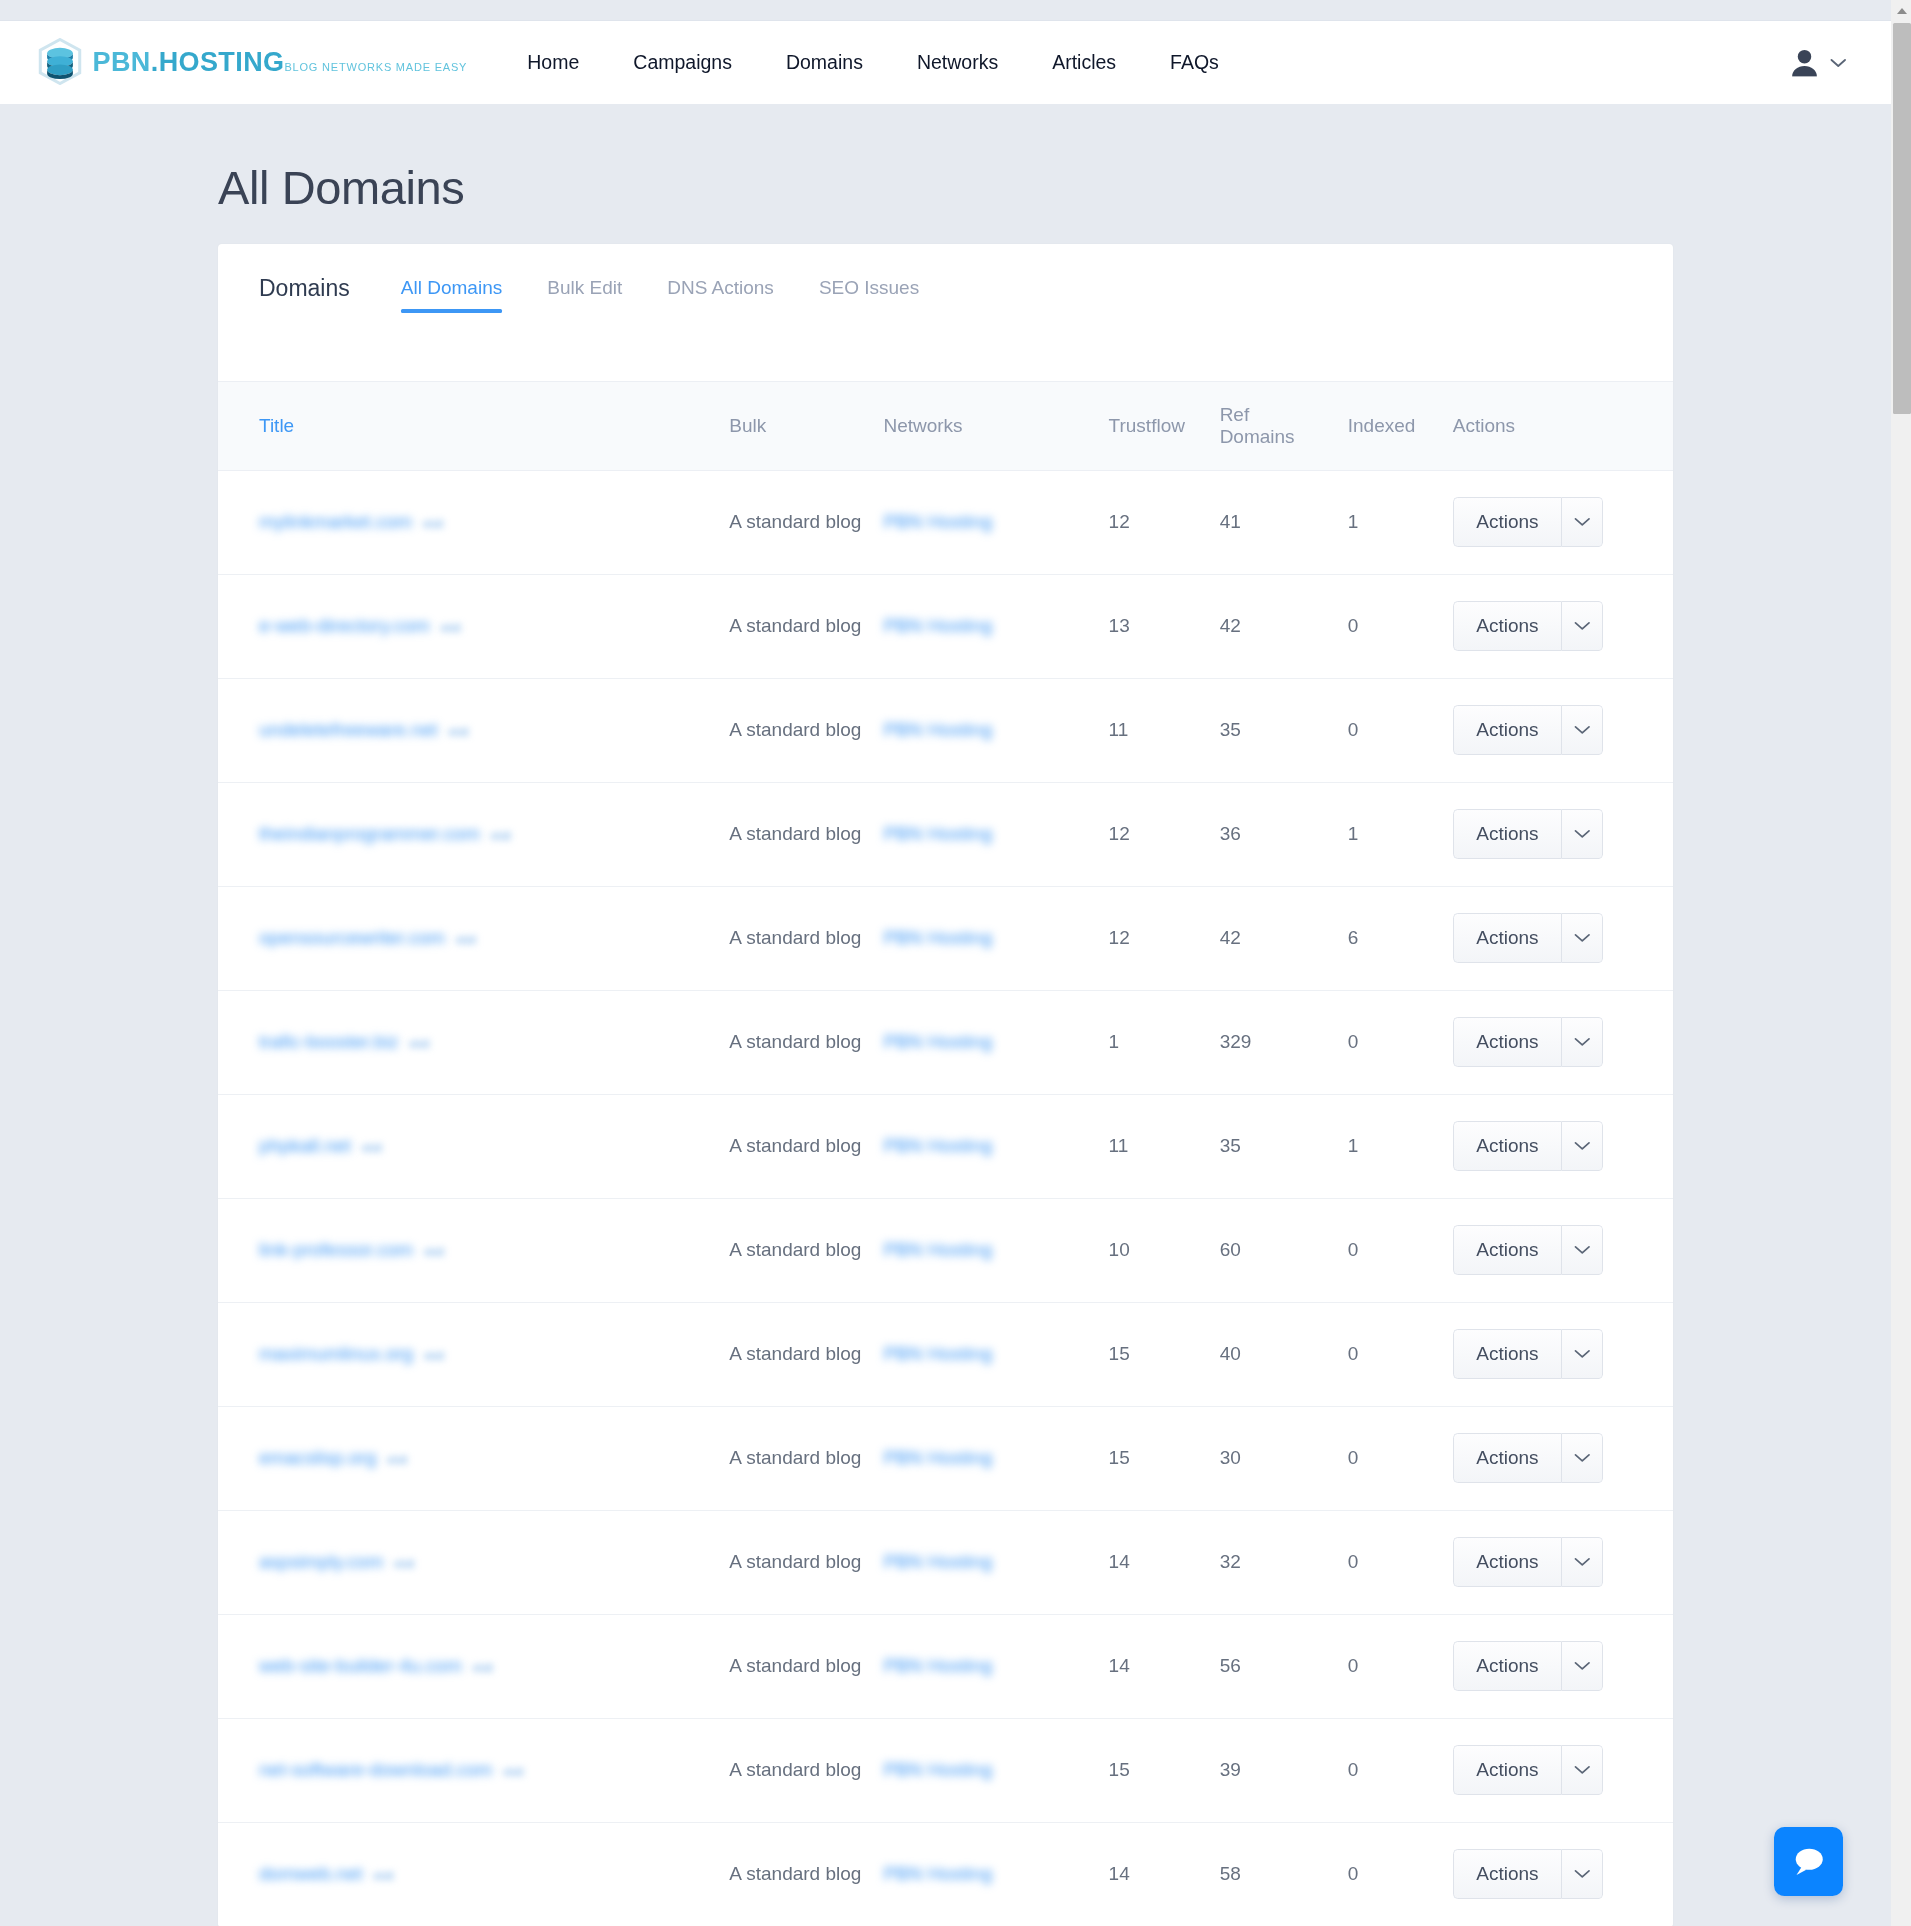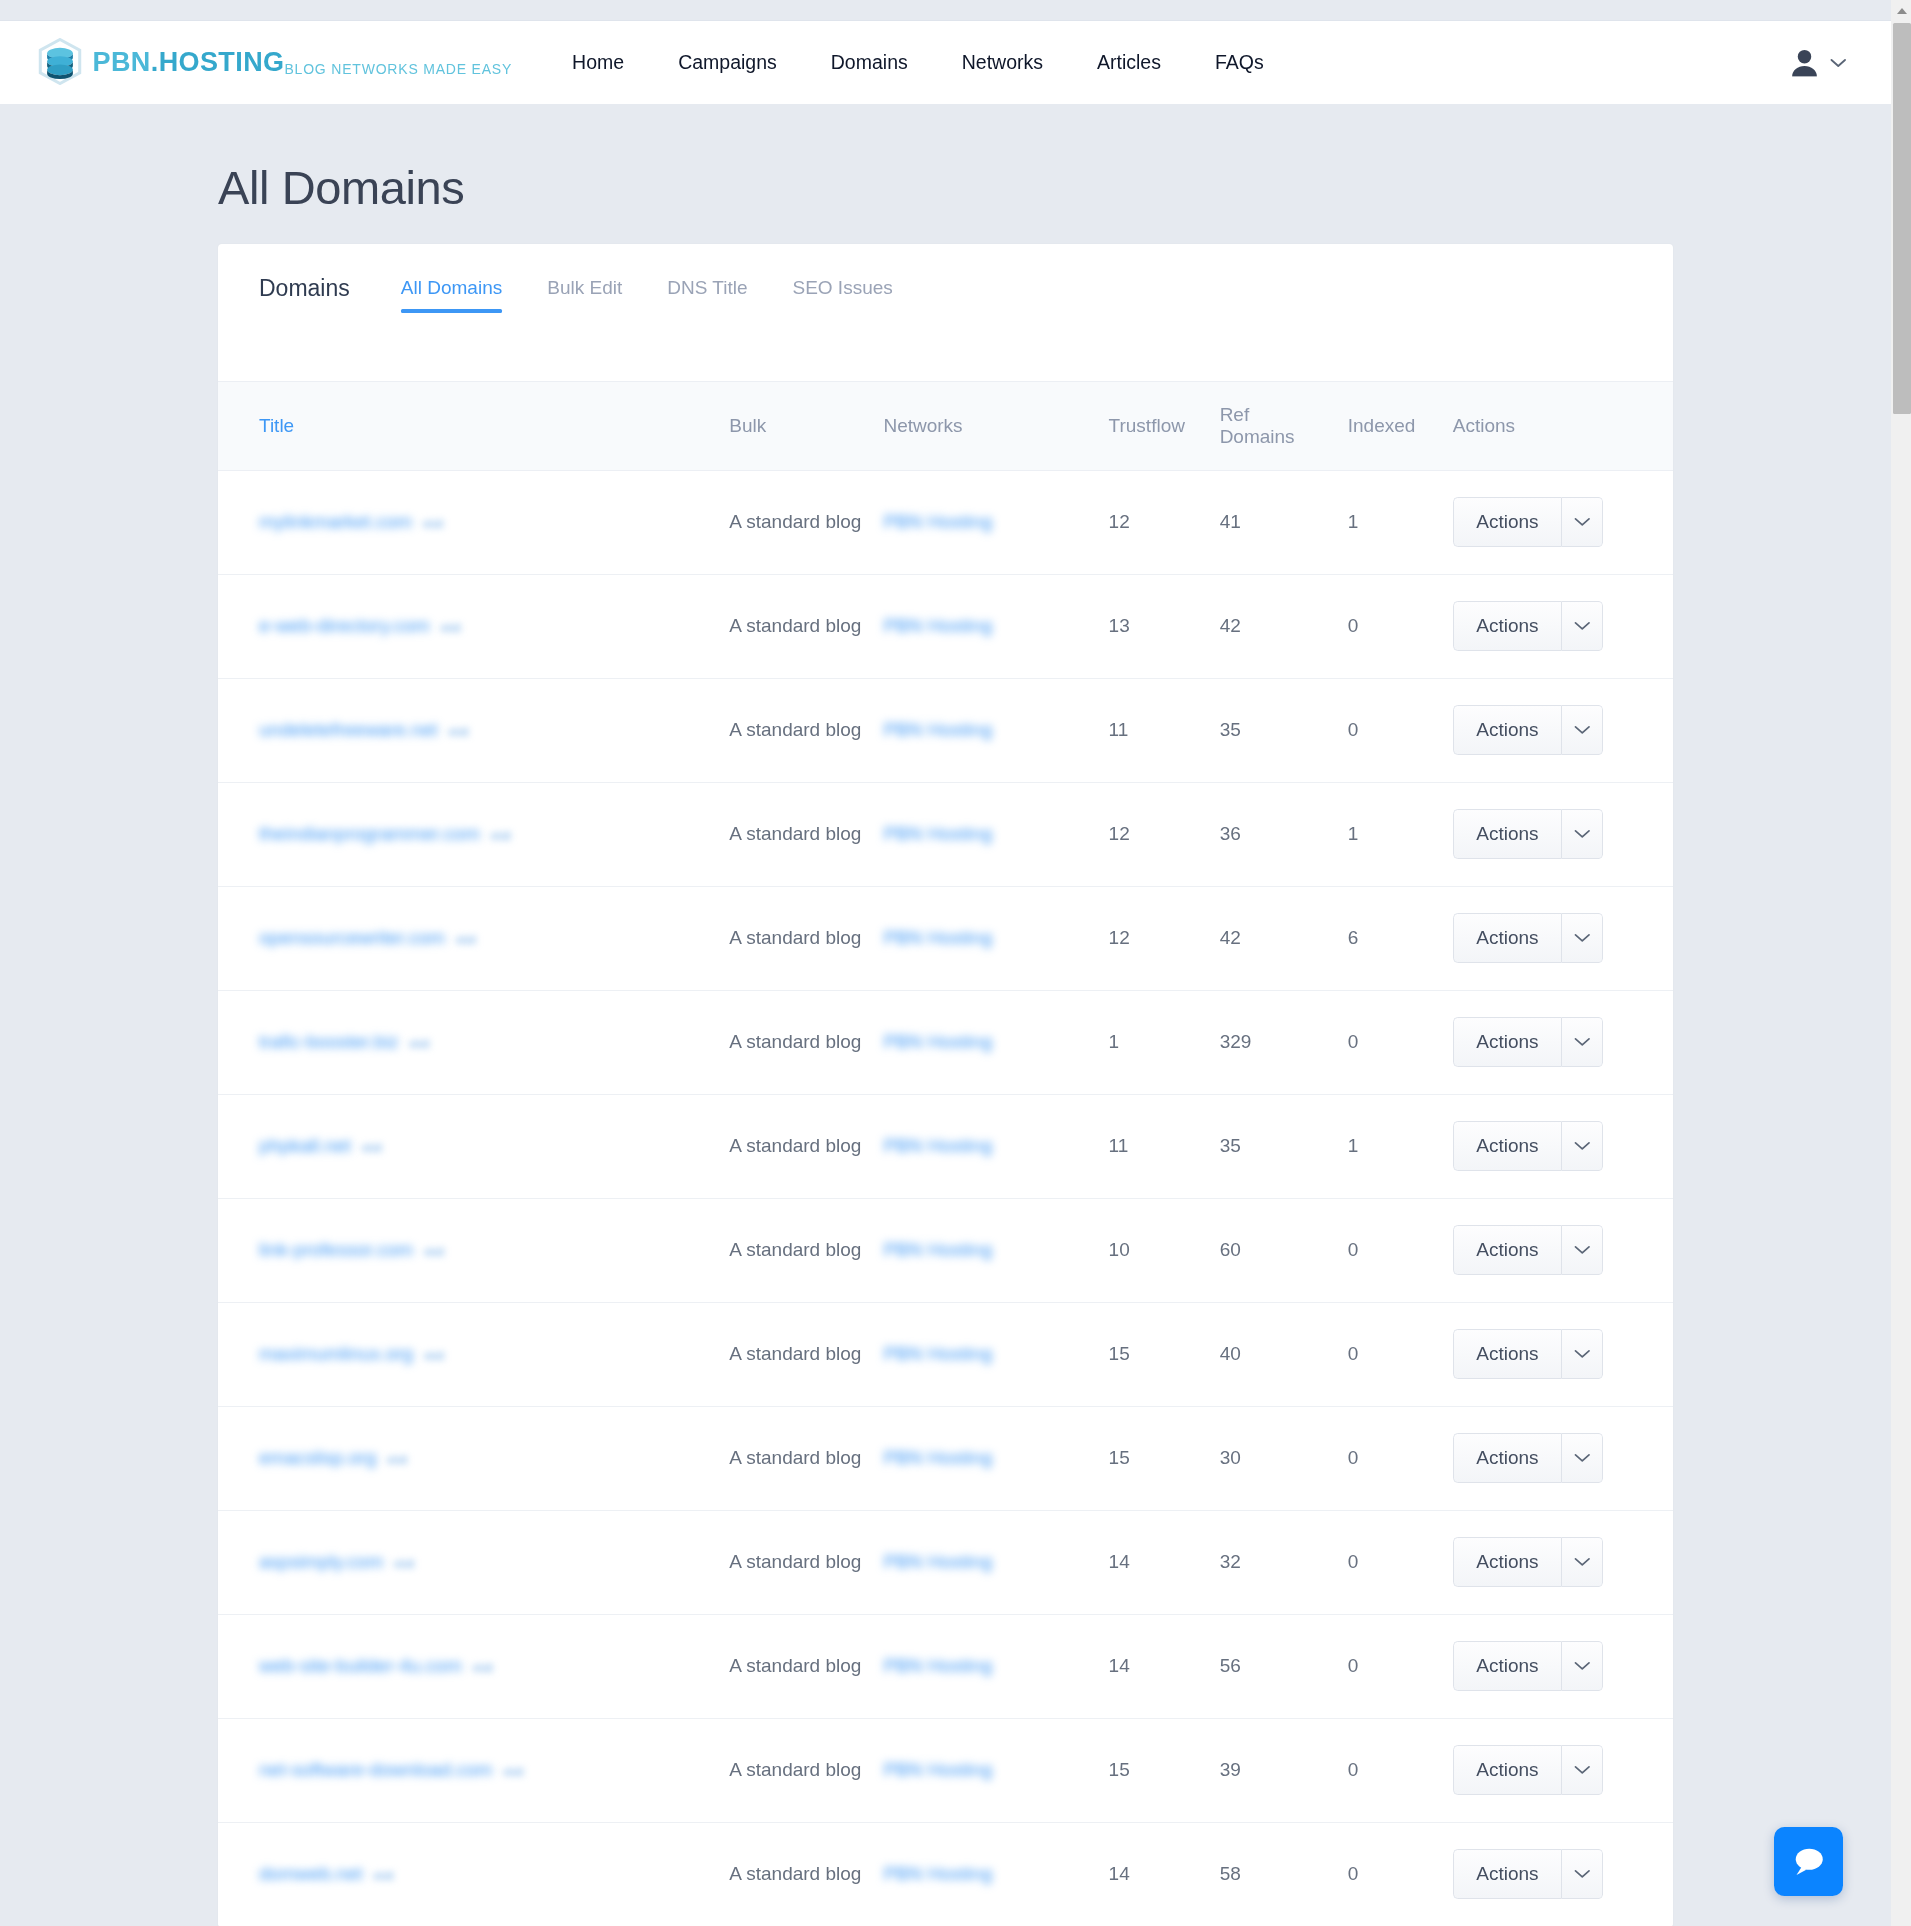--- a/index.html
+++ b/index.html
@@ -73,21 +73,21 @@
   .brand-text { display: flex; line-height: 1; }
   .brand-title {
     font-size: 27px;
     font-weight: bold;
     letter-spacing: 0.4px;
     color: #4bb8d8;
     white-space: nowrap;
   }
   .brand-title .dark { color: #35a8cc; }
   .brand-sub {
-    font-size: 14px;
+    font-size: 11px;
     letter-spacing: 0.8px;
     color: #61c3dd;
     margin-top: 13px;
     white-space: nowrap;
     text-align: center;
   }
   .nav-links {
     display: flex;
     align-items: center;
     list-style: none;
@@ -379,21 +379,21 @@
     <h1 class="page-title">All Domains</h1>
 
     <div class="card">
 
       <div class="card-head">
         <div class="card-head-title">Domains</div>
 
         <div class="tabs">
           <a class="tab active" href="#">All Domains</a>
           <a class="tab" href="#">Bulk Edit</a>
-          <a class="tab" href="#">DNS Title</a>
+          <a class="tab" href="#">DNS Actions</a>
           <a class="tab" href="#">SEO Issues</a>
         </div>
 
       </div>
 
       <table class="domains">
         <colgroup>
           <col class="c-title">
             <col class="c-type">
             <col class="c-net">

